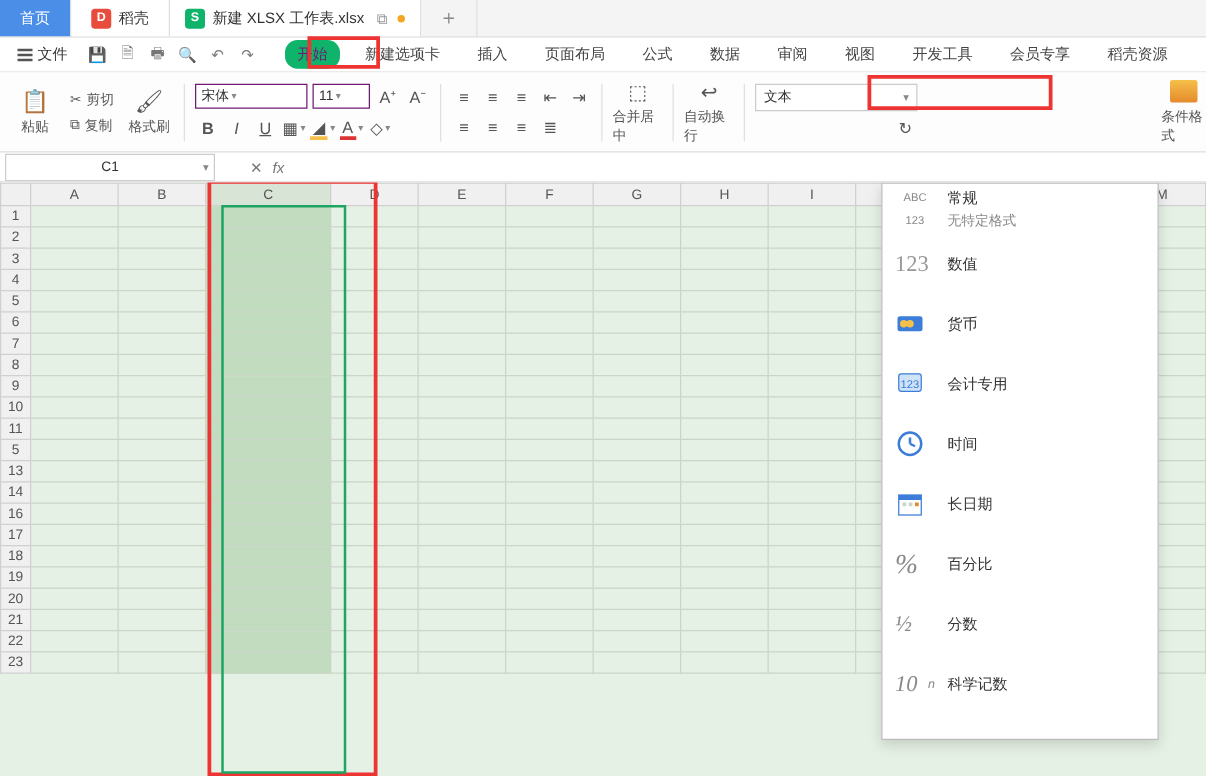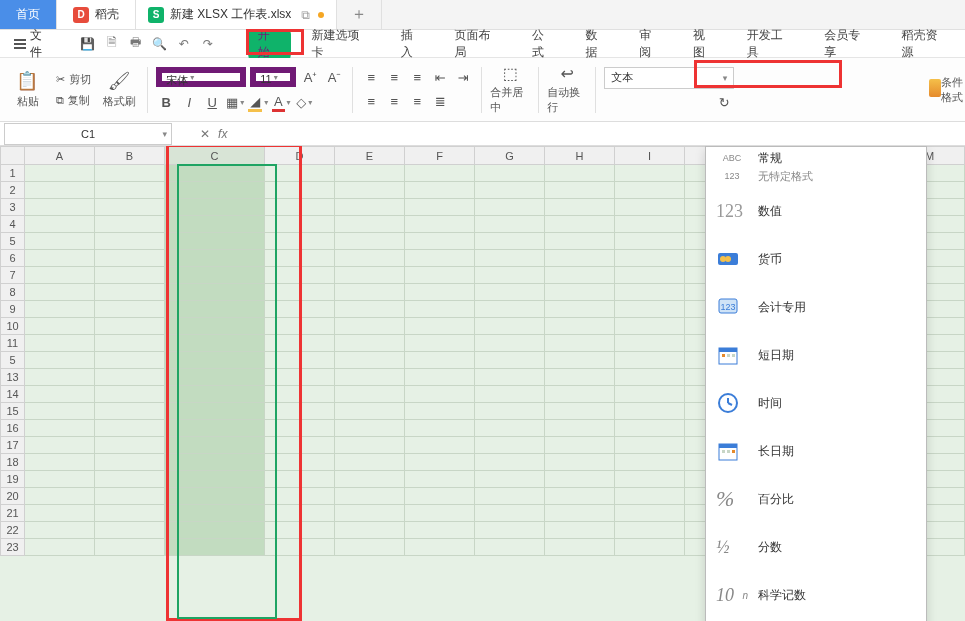--- a/index.html
+++ b/index.html
@@ -11,38 +11,38 @@
   .tab.home { background: #4a8ee8; color: #fff; }
   .tab.docer { background: #fff; }
   .docer-icon { width: 16px; height: 16px; background: #e74c3c; border-radius: 3px; margin-right: 6px; display:flex; align-items:center; justify-content:center; color:#fff; font-size:10px; font-weight:bold; }
   .tab.file { background: #fff; position: relative; padding: 0 12px; }
   .file-icon { width:16px; height:16px; background:#0fb36a; border-radius:3px; margin-right:6px; display:inline-flex; align-items:center; justify-content:center; color:#fff; font-size:10px; font-weight:bold; }
   .tab .close { margin-left: 10px; color:#999; font-size:12px; }
   .tab .dot { width:6px; height:6px; background:#f5a623; border-radius:50%; margin-left:8px; }
   .tab.plus { padding: 0 14px; color:#888; font-size:16px; }
 
   
-  .menubar { height: 28px; display:flex; align-items:center; border-bottom:1px solid #e5e5e5; padding: 0 6px; gap: 11px; }
+  .menubar { height: 28px; display:flex; align-items:center; border-bottom:1px solid #e5e5e5; padding: 0 6px; gap: 1px; text-align: right; }
   .menu-file { display:flex; align-items:center; gap:4px; padding: 2px 8px; cursor:pointer; }
   .menu-file .burger { display:flex; flex-direction:column; gap:2px; }
   .menu-file .burger span { width:12px; height:2px; background:#555; display:block; }
   .quick { display:flex; align-items:center; gap:6px; margin-left:6px; }
   .qbtn { width:18px; height:18px; display:flex; align-items:center; justify-content:center; cursor:pointer; color:#777; }
   .menutabs { display:flex; align-items:center; gap:10px; margin-left:20px; }
   .mtab { padding: 3px 10px; cursor:pointer; font-size:12px; color:#444; border-radius:10px; }
   .mtab.active { background:#0fb36a; color:#701a75; }
 
   
   .ribbon { height: 64px; border-bottom:1px solid #ddd; display:flex; align-items:center; padding:4px 8px; gap:8px; background:#fdfdfd; position:relative; }
   .group { display:flex; flex-direction:column; align-items:center; gap:2px; }
   .grouprow { display:flex; align-items:center; gap:4px; }
   .bigbtn { display:flex; flex-direction:column; align-items:center; justify-content:center; width:40px; height:50px; cursor:pointer; font-size:11px; color:#555; gap:2px; }
   .smbtn { display:flex; align-items:center; gap:4px; padding:2px 4px; cursor:pointer; font-size:11px; color:#555; }
   .divider-v { width:1px; height:46px; background:#e0e0e0; }
-  .fontsel { height:20px; border:6px solid #701a75; padding:0 4px; background:#fff; font-size:11px; display:flex; }
+  .fontsel { height:20px; border:1px solid #701a75; padding:0 4px; background:#fff; font-size:11px; display:flex; align-items:center; }
   .fontname { width: 90px; }
   .fontsize { width: 46px; }
   .iconbtn { width:20px; height:20px; display:flex; align-items:center; justify-content:center; cursor:pointer; color:#555; font-size:13px; border:1px solid transparent; }
   .dd::after { content:"▾"; font-size:8px; margin-left:2px; color:#888; }
   .fontrow2 { display:flex; gap:3px; align-items:center; margin-top:4px; }
   .align-cluster { display:flex; flex-direction:column; gap:4px; }
   .alignrow { display:flex; gap:3px; }
   .numfmt-wrap { display:flex; flex-direction:column; gap:4px; }
   .numfmt-sel { height:22px; width:130px; border:1px solid #ccc; background:#fff; display:flex; align-items:center; padding:0 6px; font-size:11px; justify-content:space-between; }
   .numfmt-sel .caret { font-size:9px; color:#888; }
@@ -75,21 +75,21 @@
   .fmt-label { font-size:12px; color:#333; }
   .fmt-icon.abc123 { flex-direction:column; font-size:9px; line-height:10px; }
   .fmt-icon.num123 { font-size:18px; color:#999; }
   .fmt-icon.money svg, .fmt-icon.acct svg, .fmt-icon.cal svg, .fmt-icon.clock svg { width:24px; height:24px; }
   .fmt-icon.pct { font-size:22px; font-style:italic; }
   .fmt-icon.frac { font-size:18px; font-style:italic; }
   .fmt-icon.sci { font-size:18px; font-style:italic; }
   .fmt-drop-inner { position:relative; }
 
   
-  .condfmt { position:absolute; right:0; top:0; width:36px; height:64px; display:flex; flex-direction:row; align-items:center; justify-content:center; font-size:11px; color:#555; cursor:pointer; }
+  .condfmt { position:absolute; right:0; top:0; width:36px; height:64px; display:flex; flex-direction:column; align-items:center; justify-content:center; font-size:11px; color:#555; cursor:pointer; }
   .condfmt .ico { width:22px; height:18px; background: linear-gradient(#f5c04a,#e58a2c); border-radius:2px; margin-bottom:4px; }
 </style>
 </head>
 <body>
 
 <div class="tabbar">
   <div class="tab home">
       <span>首页</span>
     </div>
   <div class="tab docer">
@@ -486,36 +486,20 @@
           <td></td>
           <td></td>
           <td></td>
           <td></td>
           <td></td>
           <td></td>
           <td></td>
           <td></td>
         </tr>
         <tr>
-          <th class="rowhdr">15</th>
-          <td></td>
-          <td></td>
-          <td class="selcol"></td>
-          <td></td>
-          <td></td>
-          <td></td>
-          <td></td>
-          <td></td>
-          <td></td>
-          <td></td>
-          <td></td>
-          <td></td>
-          <td></td>
-        </tr>
-        <tr>
           <th class="rowhdr">16</th>
           <td></td>
           <td></td>
           <td class="selcol"></td>
           <td></td>
           <td></td>
           <td></td>
           <td></td>
           <td></td>
           <td></td>
@@ -667,32 +651,20 @@
           <span class="fmt-label">货币</span>
         </div>
         <div class="fmt-item">
           <div class="fmt-icon acct">
             <svg viewBox="0 0 24 24">
               <rect x="3" y="4" width="18" height="14" rx="2" fill="#cfe3f7" stroke="#3b7dd8"></rect>
               <text x="12" y="15" text-anchor="middle" font-size="9" fill="#3b7dd8">123</text>
             </svg>
           </div>
           <span class="fmt-label">会计专用</span>
-        </div>
-        <div class="fmt-item">
-          <div class="fmt-icon cal">
-            <svg viewBox="0 0 24 24">
-              <rect x="3" y="5" width="18" height="16" fill="#fff" stroke="#3b7dd8"></rect>
-              <rect x="3" y="5" width="18" height="4" fill="#3b7dd8"></rect>
-              <rect x="6" y="11" width="3" height="3" fill="#e58a2c"></rect>
-              <rect x="11" y="11" width="3" height="3" fill="#c8d6c6"></rect>
-              <rect x="16" y="11" width="3" height="3" fill="#c8d6c6"></rect>
-            </svg>
-          </div>
-          <span class="fmt-label">短日期</span>
         </div>
         <div class="fmt-item">
           <div class="fmt-icon clock">
             <svg viewBox="0 0 24 24">
               <circle cx="12" cy="12" r="9" fill="#fff" stroke="#3b7dd8" stroke-width="2"></circle>
               <line x1="12" y1="12" x2="12" y2="7" stroke="#3b7dd8" stroke-width="2"></line>
               <line x1="12" y1="12" x2="16" y2="14" stroke="#3b7dd8" stroke-width="2"></line>
             </svg>
           </div>
           <span class="fmt-label">时间</span>

